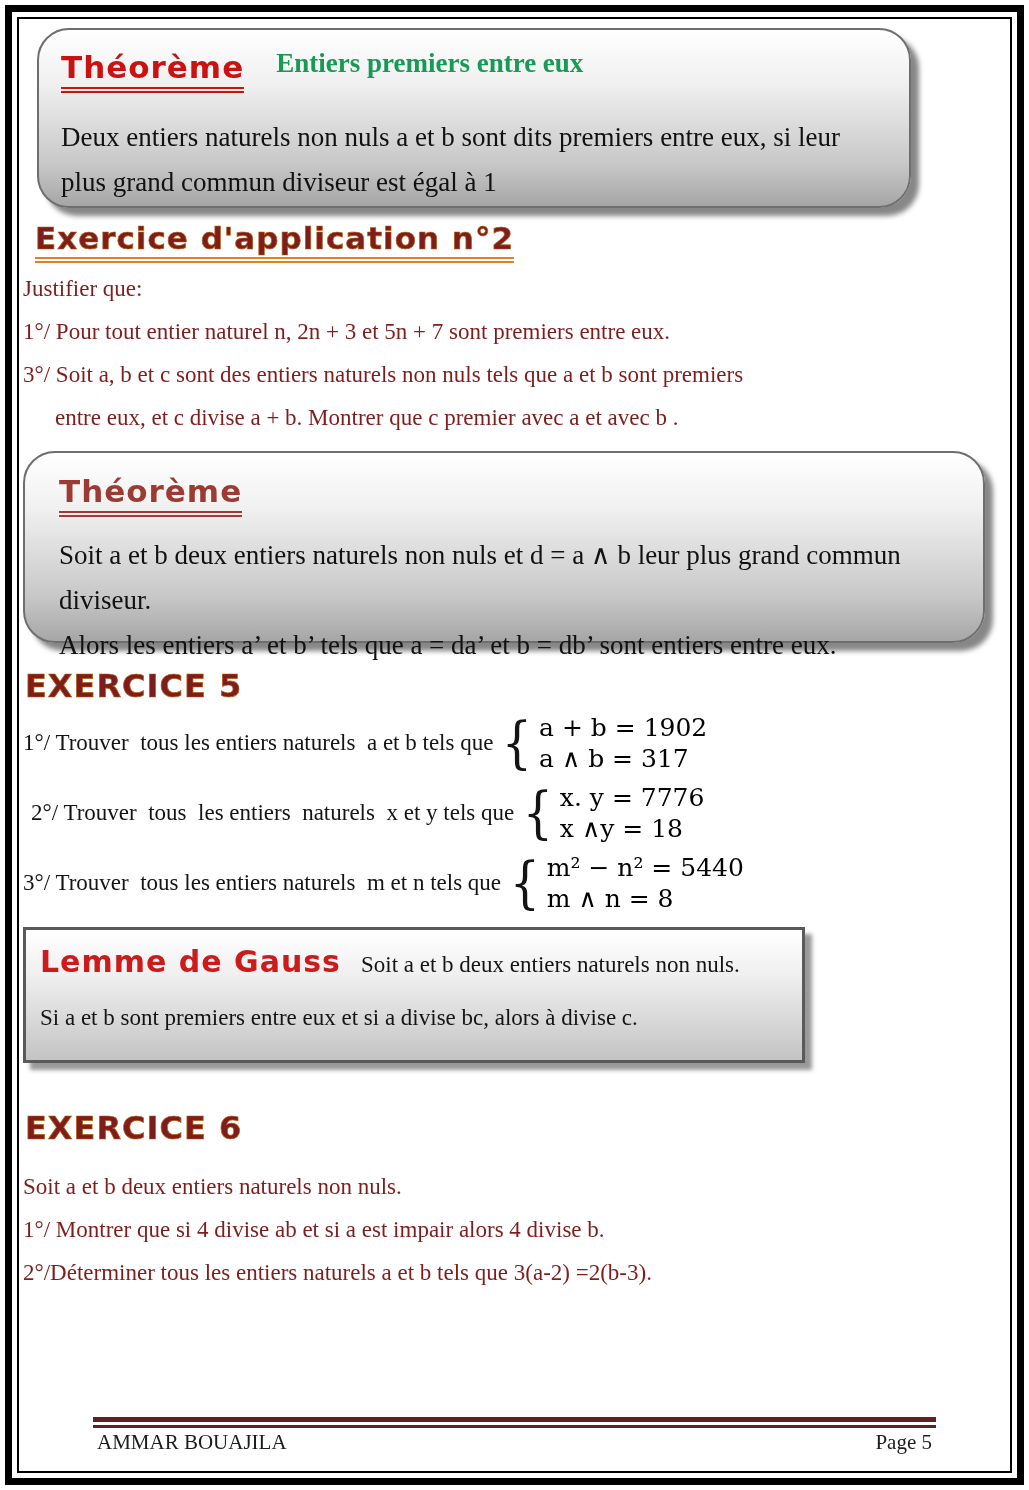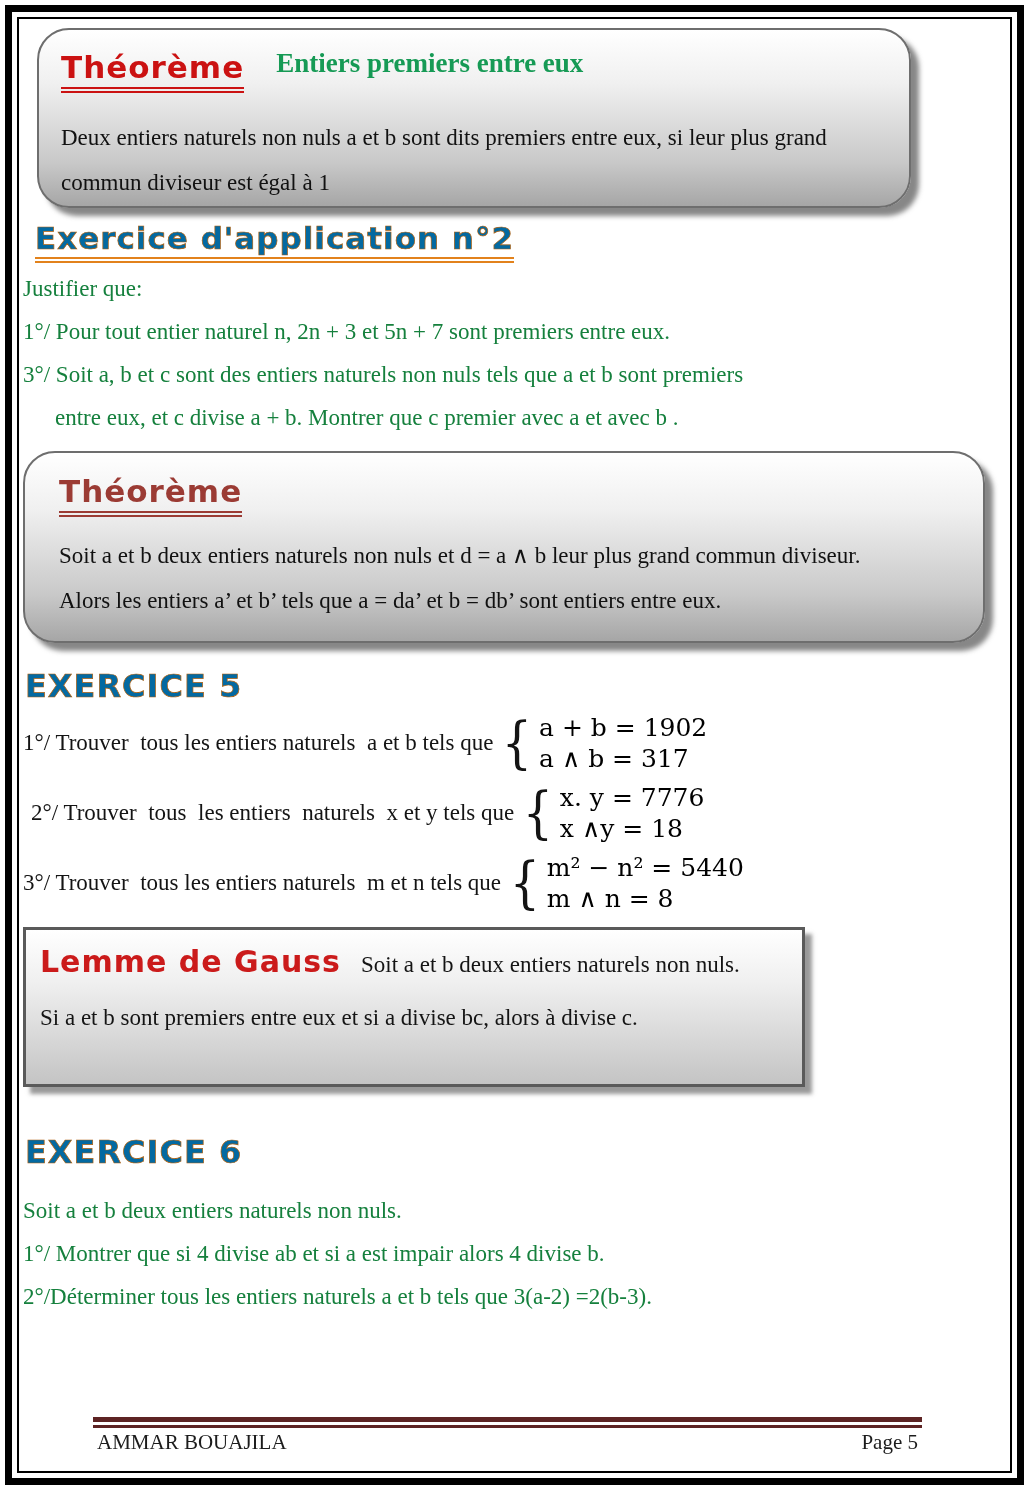--- a/index.html
+++ b/index.html
@@ -47,45 +47,45 @@
     padding-bottom:2px;
     border-bottom:6px double currentColor;
   }
   .red-title   { color:#cb1212; }
   .maroon-title{ color:#9b3b34; }
   .box-subtitle {
     font-family:"Liberation Serif", serif;
     font-weight:bold; font-size:27px; color:#169a55;
     margin-left:28px; vertical-align:6px;
   }
-  .box-body { font-size:23px; line-height:45px; color:#111; }
+  .box-body { font-size:27px; line-height:45px; color:#111; }
   .box1 .box-body { margin-top:22px; }
   .box2 .box-body { margin-top:16px; }
 
   
   .heading-orange {
     font-family:"DejaVu Sans", sans-serif;
     font-weight:bold;
-    color:#0369a1;
+    color:#7f1d1d;
     -webkit-text-stroke:0.7px #b0600f;
     letter-spacing:1px;
   }
   .h-app {
     display:inline-block;
     margin:12px 0 0 12px;
     font-size:31px;
     padding-bottom:1px;
     border-bottom:6px double #e2821c;
   }
   .h-ex { display:inline-block; font-size:32px;text-align:right; }
   .h-ex5 { margin:24px 0 0 2px; }
   .h-ex6 { margin:46px 0 0 2px; }
 
   
-  .para { font-size:23px; line-height:43px; color:#15803d; }
+  .para { font-size:23px; line-height:43px; color:#7f1d1d; }
   .p-intro { margin-top:4px; }
   .indent1 { padding-left:32px; }
 
   
   .eq-row {
     display:flex; align-items:center;
     margin-top:6px; height:64px;
   }
   .eq-row .lead { font-size:23px; white-space:pre; }
   .row2 .lead { padding-left:8px; }
@@ -97,37 +97,37 @@
   }
   .eq-lines { display:flex; flex-direction:column; margin-left:4px; }
   .eq {
     font-family:"DejaVu Serif", serif;
     font-size:25px; line-height:31px; color:#000;
   }
 
   
   .lemme-box {
     margin-top:12px;
-    width:782px; height:160px;
+    width:782px; height:136px;
     background:linear-gradient(to bottom, #ffffff 0%, #efefef 35%, #c4c4c4 100%);
     border:3px solid #5a5a5a;
     box-shadow:7px 7px 4px rgba(70,70,70,0.55);
     padding:14px 18px 0 14px;
   }
   .lemme-title {
     font-family:"DejaVu Sans", sans-serif;
     font-weight:bold; font-size:30px; color:#cb1b1b;
     letter-spacing:1px;
     margin-right:16px;
   }
   .lemme-inline { font-size:23px; }
   .lemme-line2 { font-size:23px; margin-top:26px; }
 
   
-  .footer { position:absolute; left:0; right:18px; bottom:6px; }
+  .footer { position:absolute; left:0; right:4px; bottom:6px; }
   .footer-rule {
     margin:0 66px 0 70px;
     border-top:5px solid #5d2323;
     border-bottom:3px solid #5d2323;
     height:11px;
   }
   .footer-row {
     display:flex; justify-content:space-between;
     margin:2px 70px 0 74px;
     font-size:21px; color:#1c1c1c;

